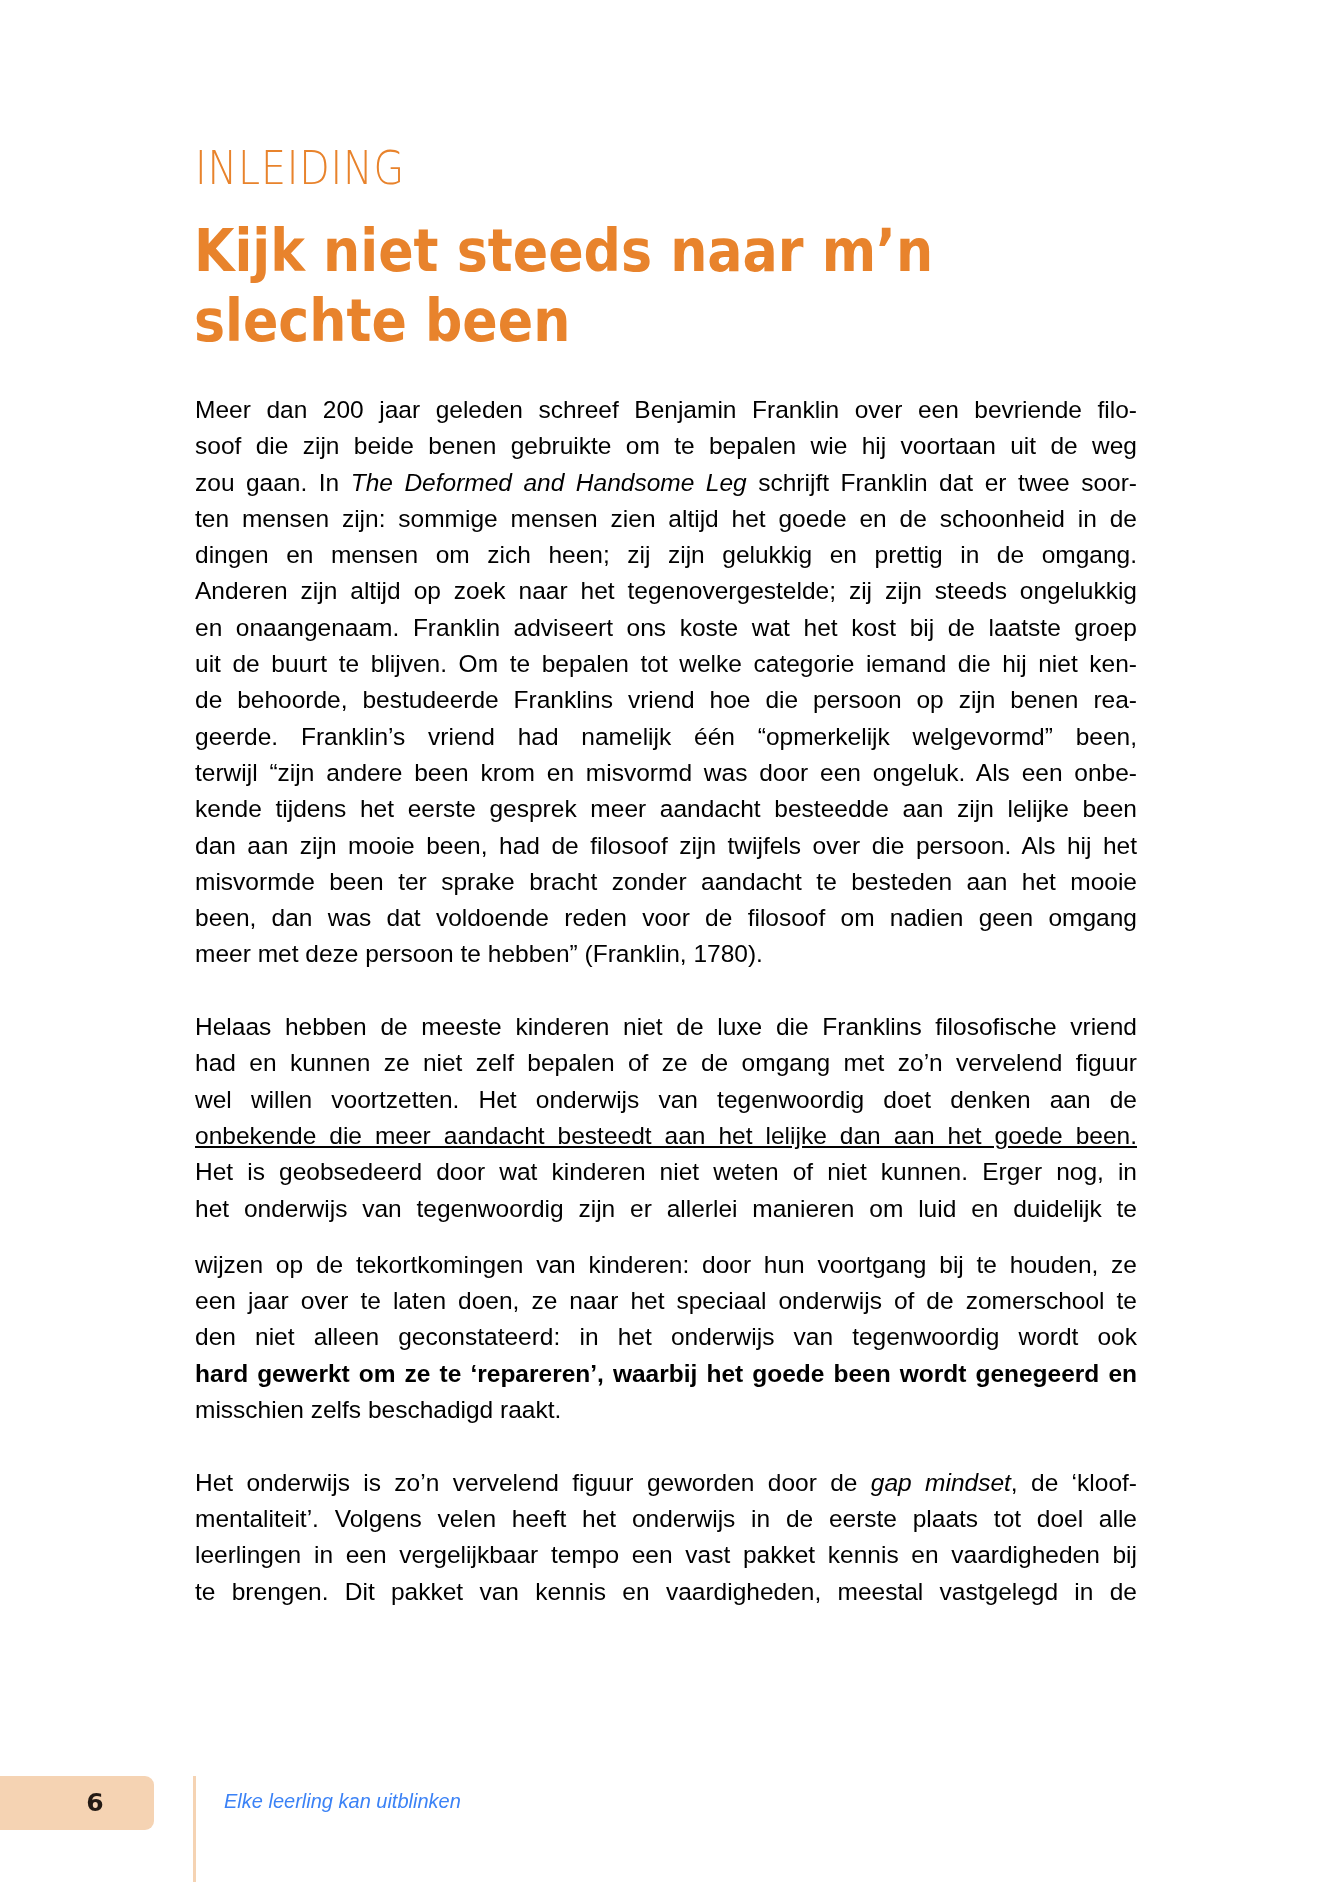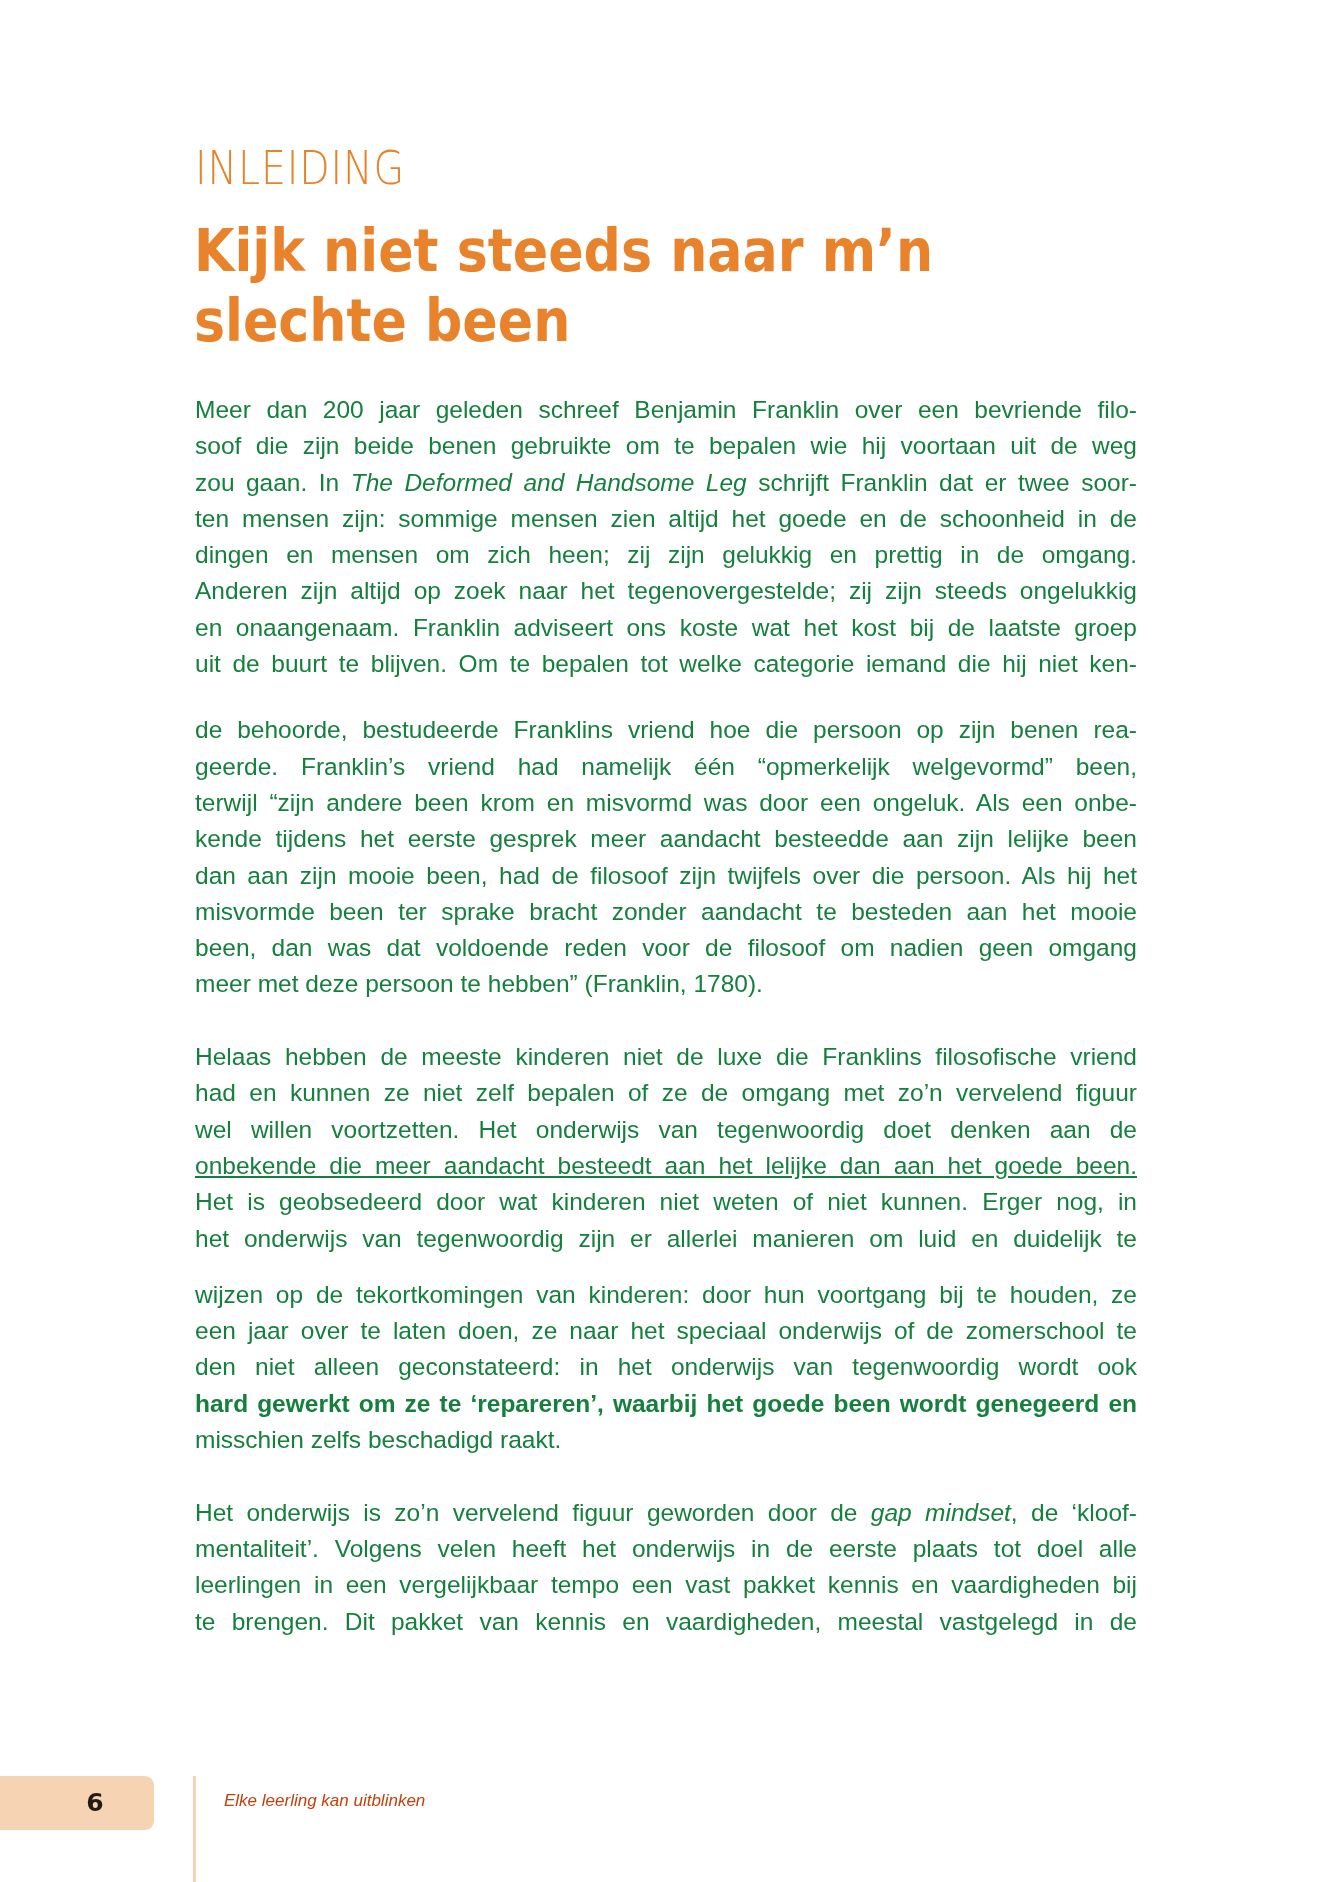--- a/index.html
+++ b/index.html
@@ -18,21 +18,21 @@
     font-family: "DejaVu Sans", sans-serif; font-weight: bold;
     font-size: 58px; line-height: 70px; color: #E8832C;
     transform: scaleX(0.9); transform-origin: left top;
     white-space: nowrap;
   }
   .title .tline { display: block; }
 
   .body {
     position: absolute; left: 195px; top: 392px; width: 942px;
     font-family: "Liberation Sans", sans-serif; font-size: 24.5px;
-    line-height: 36.3px; color: #15803d;
+    line-height: 36.3px; color: #000000;
   }
   .para { margin: 0 0 36.3px 0; }
   .line {
     display: block; height: 36.3px; white-space: nowrap;
     text-align: justify; text-align-last: justify; overflow: hidden;
   }
   .line.last { text-align: left; text-align-last: left; }
   .line em { font-style: italic; }
 
   .pagebox {
@@ -44,21 +44,21 @@
     font-family: "DejaVu Sans", sans-serif; font-weight: bold; font-size: 25px;
     line-height: 54px; color: #231a14; text-align: center;
   }
   .vrule {
     position: absolute; left: 193px; top: 1776px; width: 3px; height: 106px;
     background: #F5D3B3;
   }
   .running {
     position: absolute; left: 224px; top: 1788px;
     font-family: "Liberation Sans", sans-serif; font-style: italic;
-    font-size: 17px; line-height: 26px; color: #c2410c; white-space: nowrap;
+    font-size: 20px; line-height: 26px; color: #3b82f6; white-space: nowrap;
   }
 </style>
 </head>
 <body>
 
 <div class="page">
 
   <div class="kicker">INLEIDING</div>
 
   <h1 class="title" style="margin:0;">
@@ -69,21 +69,21 @@
   <div class="body" id="body-root">
       <div class="para">
         <span class="line" style="white-space: normal; height: 36.3px;">Meer dan 200 jaar geleden schreef Benjamin Franklin over een bevriende filo-</span>
         <span class="line" style="white-space: normal; height: 36.3px;">soof die zijn beide benen gebruikte om te bepalen wie hij voortaan uit de weg</span>
         <span class="line" style="white-space: normal; height: 36.3px;"><span>zou gaan. In </span><em>The Deformed and Handsome Leg</em><span> schrijft Franklin dat er twee soor-</span></span>
         <span class="line" style="white-space: normal; height: 36.3px;">ten mensen zijn: sommige mensen zien altijd het goede en de schoonheid in de</span>
         <span class="line" style="white-space: normal; height: 36.3px;">dingen en mensen om zich heen; zij zijn gelukkig en prettig in de omgang.</span>
         <span class="line" style="white-space: normal; height: 36.3px;">Anderen zijn altijd op zoek naar het tegenovergestelde; zij zijn steeds ongelukkig</span>
         <span class="line" style="white-space: normal; height: 36.3px;">en onaangenaam. Franklin adviseert ons koste wat het kost bij de laatste groep</span>
         <span class="line" style="white-space: normal; height: 36.3px;">uit de buurt te blijven. Om te bepalen tot welke categorie iemand die hij niet ken-</span>
-        <span class="line" style="white-space: normal; height: 36.3px; margin-top: 30px;">de behoorde, bestudeerde Franklins vriend hoe die persoon op zijn benen rea-</span>
+        <span class="line" style="white-space: normal; height: 36.3px;">de behoorde, bestudeerde Franklins vriend hoe die persoon op zijn benen rea-</span>
         <span class="line" style="white-space: normal; height: 36.3px;">geerde. Franklin’s vriend had namelijk één “opmerkelijk welgevormd” been,</span>
         <span class="line" style="white-space: normal; height: 36.3px;">terwijl “zijn andere been krom en misvormd was door een ongeluk. Als een onbe-</span>
         <span class="line" style="white-space: normal; height: 36.3px;">kende tijdens het eerste gesprek meer aandacht besteedde aan zijn lelijke been</span>
         <span class="line" style="white-space: normal; height: 36.3px;">dan aan zijn mooie been, had de filosoof zijn twijfels over die persoon. Als hij het</span>
         <span class="line" style="white-space: normal; height: 36.3px;">misvormde been ter sprake bracht zonder aandacht te besteden aan het mooie</span>
         <span class="line" style="white-space: normal; height: 36.3px;">been, dan was dat voldoende reden voor de filosoof om nadien geen omgang</span>
         <span class="line last">meer met deze persoon te hebben” (Franklin, 1780).</span>
       </div>
       <div class="para">
         <span class="line" style="white-space: normal; height: 36.3px;">Helaas hebben de meeste kinderen niet de luxe die Franklins filosofische vriend</span>

